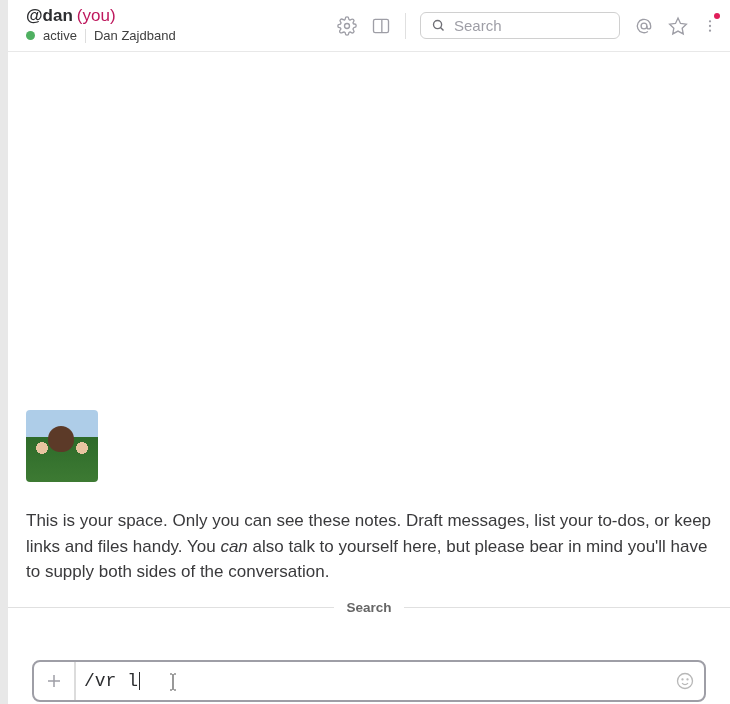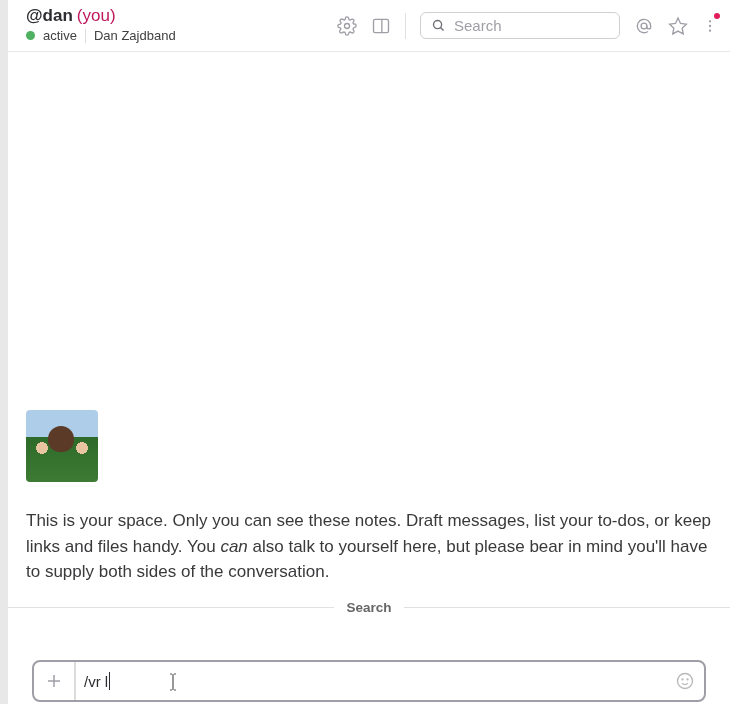--- a/index.html
+++ b/index.html
@@ -142,23 +142,24 @@
     display:flex;align-items:center;justify-content:center;
     color:#9e9ea6;
     font-size:22px;
     cursor:pointer;
   }
   .composer-input {
     flex:1;
     display:flex;
     align-items:center;
     padding:0 8px;
-    font-size:15px;
+    font-size:18px;
     color:#2c2d30;
     position:relative;
+    font-family:Liberation Mono, monospace;
   }
   .caret {
     display:inline-block;
     width:1px; height:18px;
     background:#2c2d30;
     margin-left:1px;
     vertical-align:middle;
   }
   .text-cursor {
     position:absolute;

